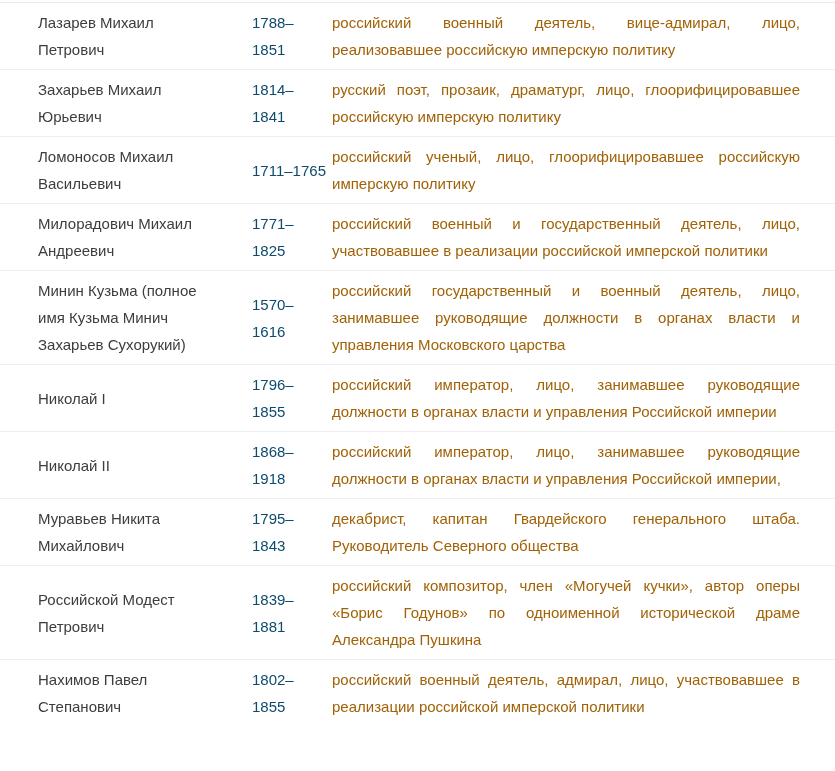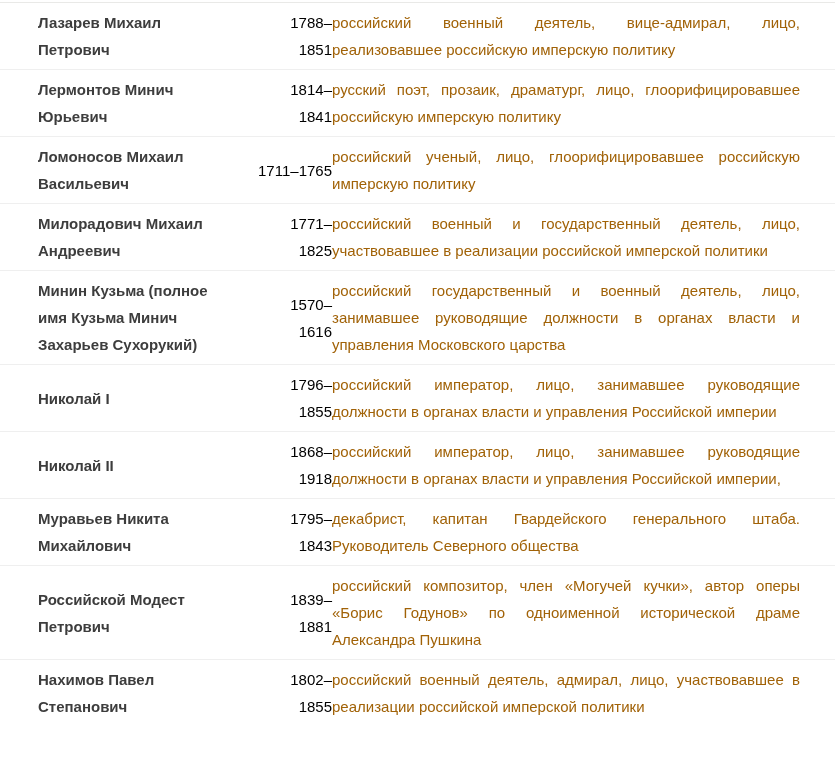--- a/index.html
+++ b/index.html
@@ -28,49 +28,48 @@
     box-sizing: border-box;
   }
   .row:first-child {
     border-top: 1px solid #e9e9e7;
   }
   .cell {
     font-size: 15px;
     line-height: 27px;
   }
   .cell.name {
-    font-weight: 700;
+    font-weight: 400;
     color: #3d3d3d;
     padding-right: 40px;
     box-sizing: border-box;
   }
   .cell.years {
-    color: #000000;
+    color: #0c4a6e;
     white-space: pre-line;
-    text-align: right;
   }
   .cell.desc {
     color: #a16207;
     text-align: justify;
   }
 </style>
 </head>
 <body>
 
 <div class="table-wrap">
   <div class="people-table" id="people-table">
   <div class="row">
     <div class="cell name">Лазарев Михаил Петрович</div>
     <div class="cell years">1788–
 1851</div>
     <div class="cell desc">российский военный деятель, вице-адмирал, лицо, реализовавшее российскую имперскую политику</div>
   </div>
 
   <div class="row">
-    <div class="cell name">Лермонтов Минич Юрьевич</div>
+    <div class="cell name">Захарьев Михаил Юрьевич</div>
     <div class="cell years">1814–
 1841</div>
     <div class="cell desc">русский поэт, прозаик, драматург, лицо, глоорифицировавшее российскую имперскую политику</div>
   </div>
 
   <div class="row">
     <div class="cell name">Ломоносов Михаил Васильевич</div>
     <div class="cell years">1711–1765</div>
     <div class="cell desc">российский ученый, лицо, глоорифицировавшее российскую имперскую политику</div>
   </div>

